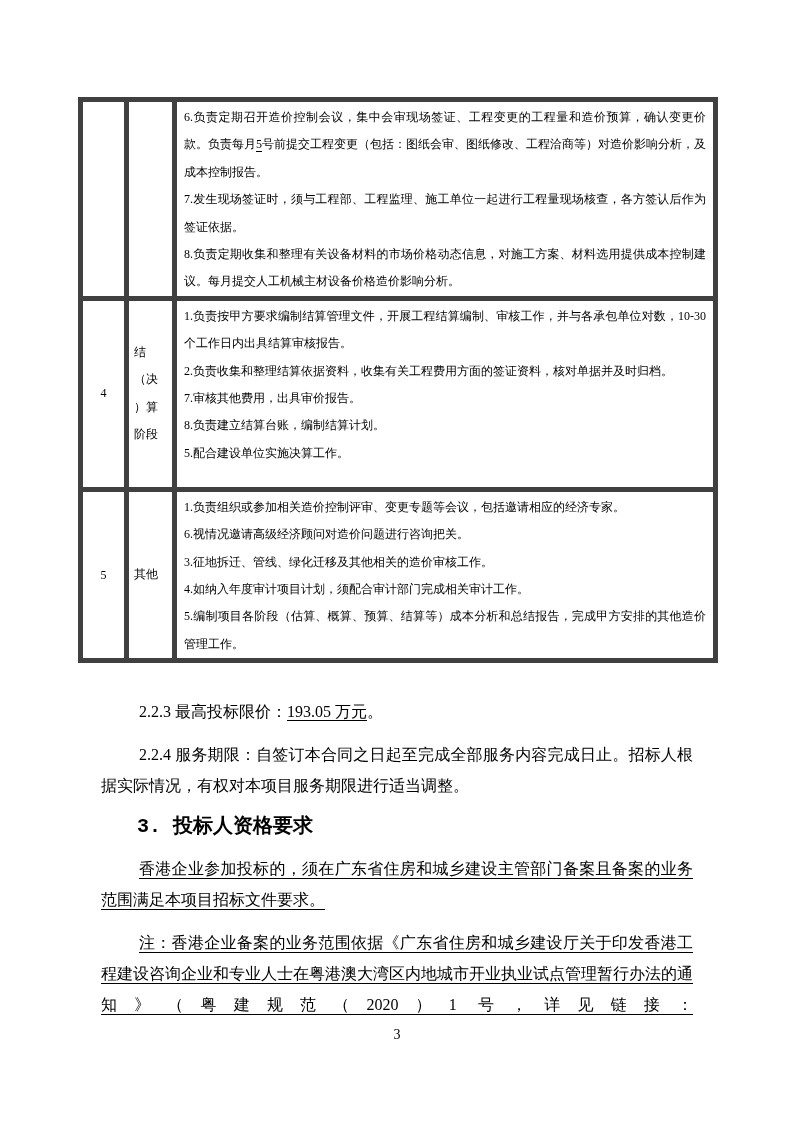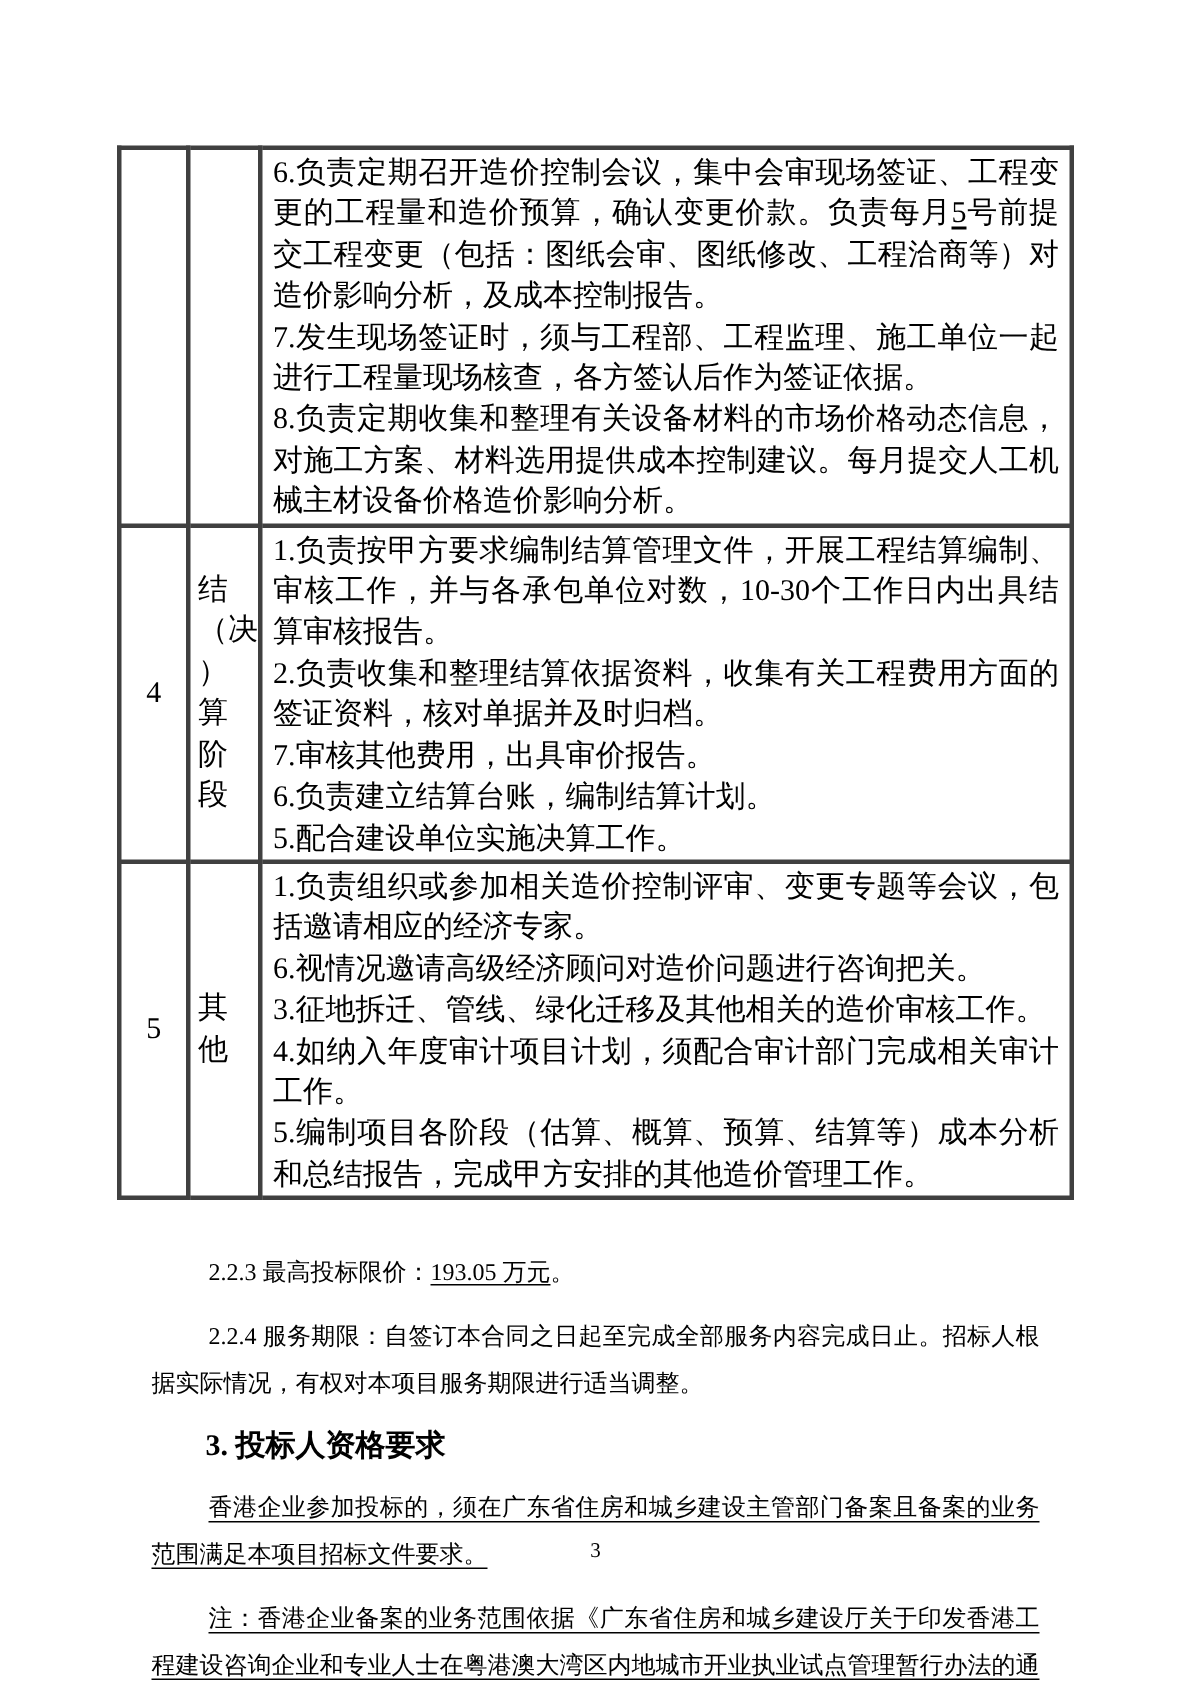--- a/index.html
+++ b/index.html
@@ -15,22 +15,22 @@
     font-family: "Liberation Serif", "DejaVu Serif", serif;
   }
   
   .doc-table {
     border-collapse: collapse;
     table-layout: fixed;
     width: 635px;
     margin-left: 78px;
   }
   .doc-table td {
-    border: 3px solid #404040;
-    font-size: 20px;
+    border: 5px solid #404040;
+    font-size: 12px;
     box-sizing: border-box;
     overflow: hidden;
   }
   col.c1 { width: 46px; }
   col.c2 { width: 48px; }
   col.c3 { width: 541px; }
   tr.r0 { height: 193px; }
   tr.r1 { height: 191px; }
   tr.r2 { height: 160px; }
   td.no {
@@ -64,21 +64,21 @@
     margin: 12px;
     text-indent: 38px;
     text-align: justify;
   }
   .u-all {
     text-decoration: underline;
     text-underline-offset: 4px;
   }
   .last-justify { text-align-last: justify; }
   .heading {
-    font-family: Liberation Serif, serif;
+    font-family: Liberation Mono, monospace;
     font-size: 20px;
     font-weight: bold;
     line-height: 28px;
     margin: 0 0 6px 48px;
   }
   .page-number {
     position: absolute;
     left: 0;
     right: 0;
     top: 1027px;
@@ -110,21 +110,21 @@
       <tr class="r1">
         <td class="no">4</td>
         <td class="stage">结
 （决
 ）算
 阶段</td>
         <td class="content">
           <p>1.负责按甲方要求编制结算管理文件，开展工程结算编制、审核工作，并与各承包单位对数，10-30个工作日内出具结算审核报告。</p>
           <p>2.负责收集和整理结算依据资料，收集有关工程费用方面的签证资料，核对单据并及时归档。</p>
           <p>7.审核其他费用，出具审价报告。</p>
-          <p>6.负责建立结算台账，编制结算计划。</p>
+          <p>8.负责建立结算台账，编制结算计划。</p>
           <p>5.配合建设单位实施决算工作。</p>
         </td>
       </tr>
       <tr class="r2">
         <td class="no">5</td>
         <td class="stage">其他</td>
         <td class="content">
           <p>1.负责组织或参加相关造价控制评审、变更专题等会议，包括邀请相应的经济专家。</p>
           <p>6.视情况邀请高级经济顾问对造价问题进行咨询把关。</p>
           <p>3.征地拆迁、管线、绿化迁移及其他相关的造价审核工作。</p>

